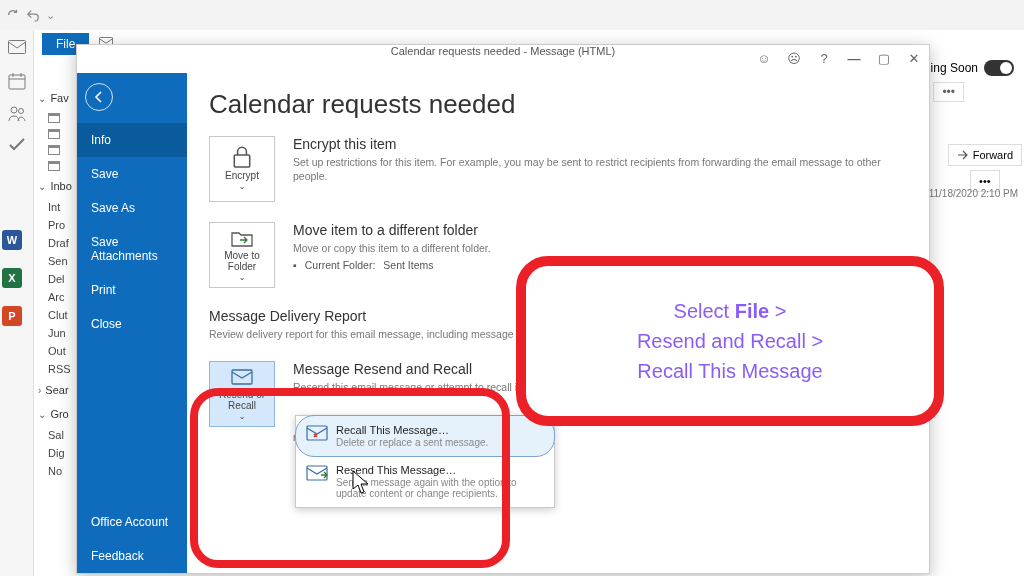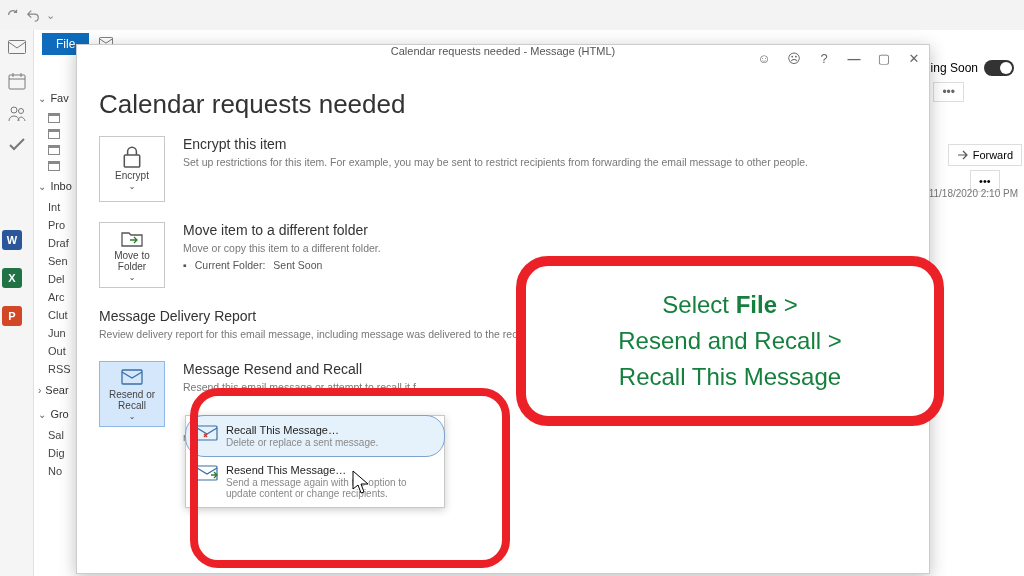--- a/index.html
+++ b/index.html
@@ -65,21 +65,21 @@
   .dd-item{display:flex;gap:8px;padding:8px 10px;align-items:flex-start;font-size:11px;border-radius:19px;}
   .dd-item.hover{background:#e5f1fb;border:1px solid #7da2ce;margin:-1px;}
   .dd-ic{width:22px;height:18px;flex-shrink:0;display:flex;align-items:center;justify-content:center;}
   .dd-title{color:#222;}
   .dd-sub{color:#888;font-size:10px;margin-top:1px;}
 
   
   .red-box{position:absolute;border:8px solid #ec2027;border-radius:28px;pointer-events:none;}
   .red-box.small{left:190px;top:388px;width:320px;height:180px;}
   .callout{position:absolute;left:516px;top:256px;width:428px;height:170px;border:10px solid #ec2027;border-radius:32px;background:#fff;display:flex;align-items:center;justify-content:center;text-align:center;padding:10px 18px;}
-  .callout-text{font-size:24px;line-height:1.5;color:#15803d;}
+  .callout-text{font-size:20px;line-height:1.5;color:#8b5cf6;}
 
   
   .cursor{position:absolute;left:352px;top:470px;pointer-events:none;}
 
   svg{display:block;}
 </style>
 </head>
 <body>
 
 <div class="bg-window">
@@ -239,20 +239,37 @@
       <span class="title-ctrl">☺</span>
       <span class="title-ctrl">☹</span>
       <span class="title-ctrl">?</span>
       <span class="title-ctrl" style="font-weight:bold">—</span>
       <span class="title-ctrl">▢</span>
       <span class="title-ctrl">✕</span>
     </div>
   </div>
 
   <div class="backstage">
+    <div class="bs-nav">
+      <div class="bs-back">
+        <svg width="14" height="14" viewBox="0 0 14 14">
+            <path d="M9 2 4 7l5 5" fill="none" stroke="#fff" stroke-width="1.6"></path>
+          </svg>
+      </div>
+      <div class="bs-item sel">Info</div>
+      <div class="bs-item">Save</div>
+      <div class="bs-item">Save As</div>
+      <div class="bs-item">Save Attachments</div>
+      <div class="bs-item">Print</div>
+      <div class="bs-item">Close</div>
+      <div class="bs-bottom">
+        <div class="bs-item">Office Account</div>
+        <div class="bs-item">Feedback</div>
+      </div>
+    </div>
 
     <div class="bs-content">
       <div class="page-h1">Calendar requests needed</div>
 
       <div class="tile-row">
         <div class="tile-btn">
           <span class="ic">
               <svg viewBox="0 0 20 22">
                 <rect x="3" y="9" width="14" height="11" rx="1" fill="none" stroke="#555" stroke-width="1.4"></rect>
                 <path d="M6 9V6a4 4 0 0 1 8 0v3" fill="none" stroke="#555" stroke-width="1.4"></path>
@@ -277,21 +294,21 @@
             </span>
           <span>Move to Folder</span>
           <span style="font-size:8px">⌄</span>
         </div>
         <div class="tile-desc">
           <h3>Move item to a different folder</h3>
           <p>Move or copy this item to a different folder.</p>
           <div class="bullet">
               <span>▪</span>
               <b>Current Folder:</b>
-              <span>Sent Soon</span>
+              <span>Sent Items</span>
             </div>
         </div>
       </div>
 
       <div class="tile-row">
         <div class="tile-desc">
           <h3>Message Delivery Report</h3>
           <p>Review delivery report for this email message, including message was delivered to the recipients.</p>
         </div>
       </div>

